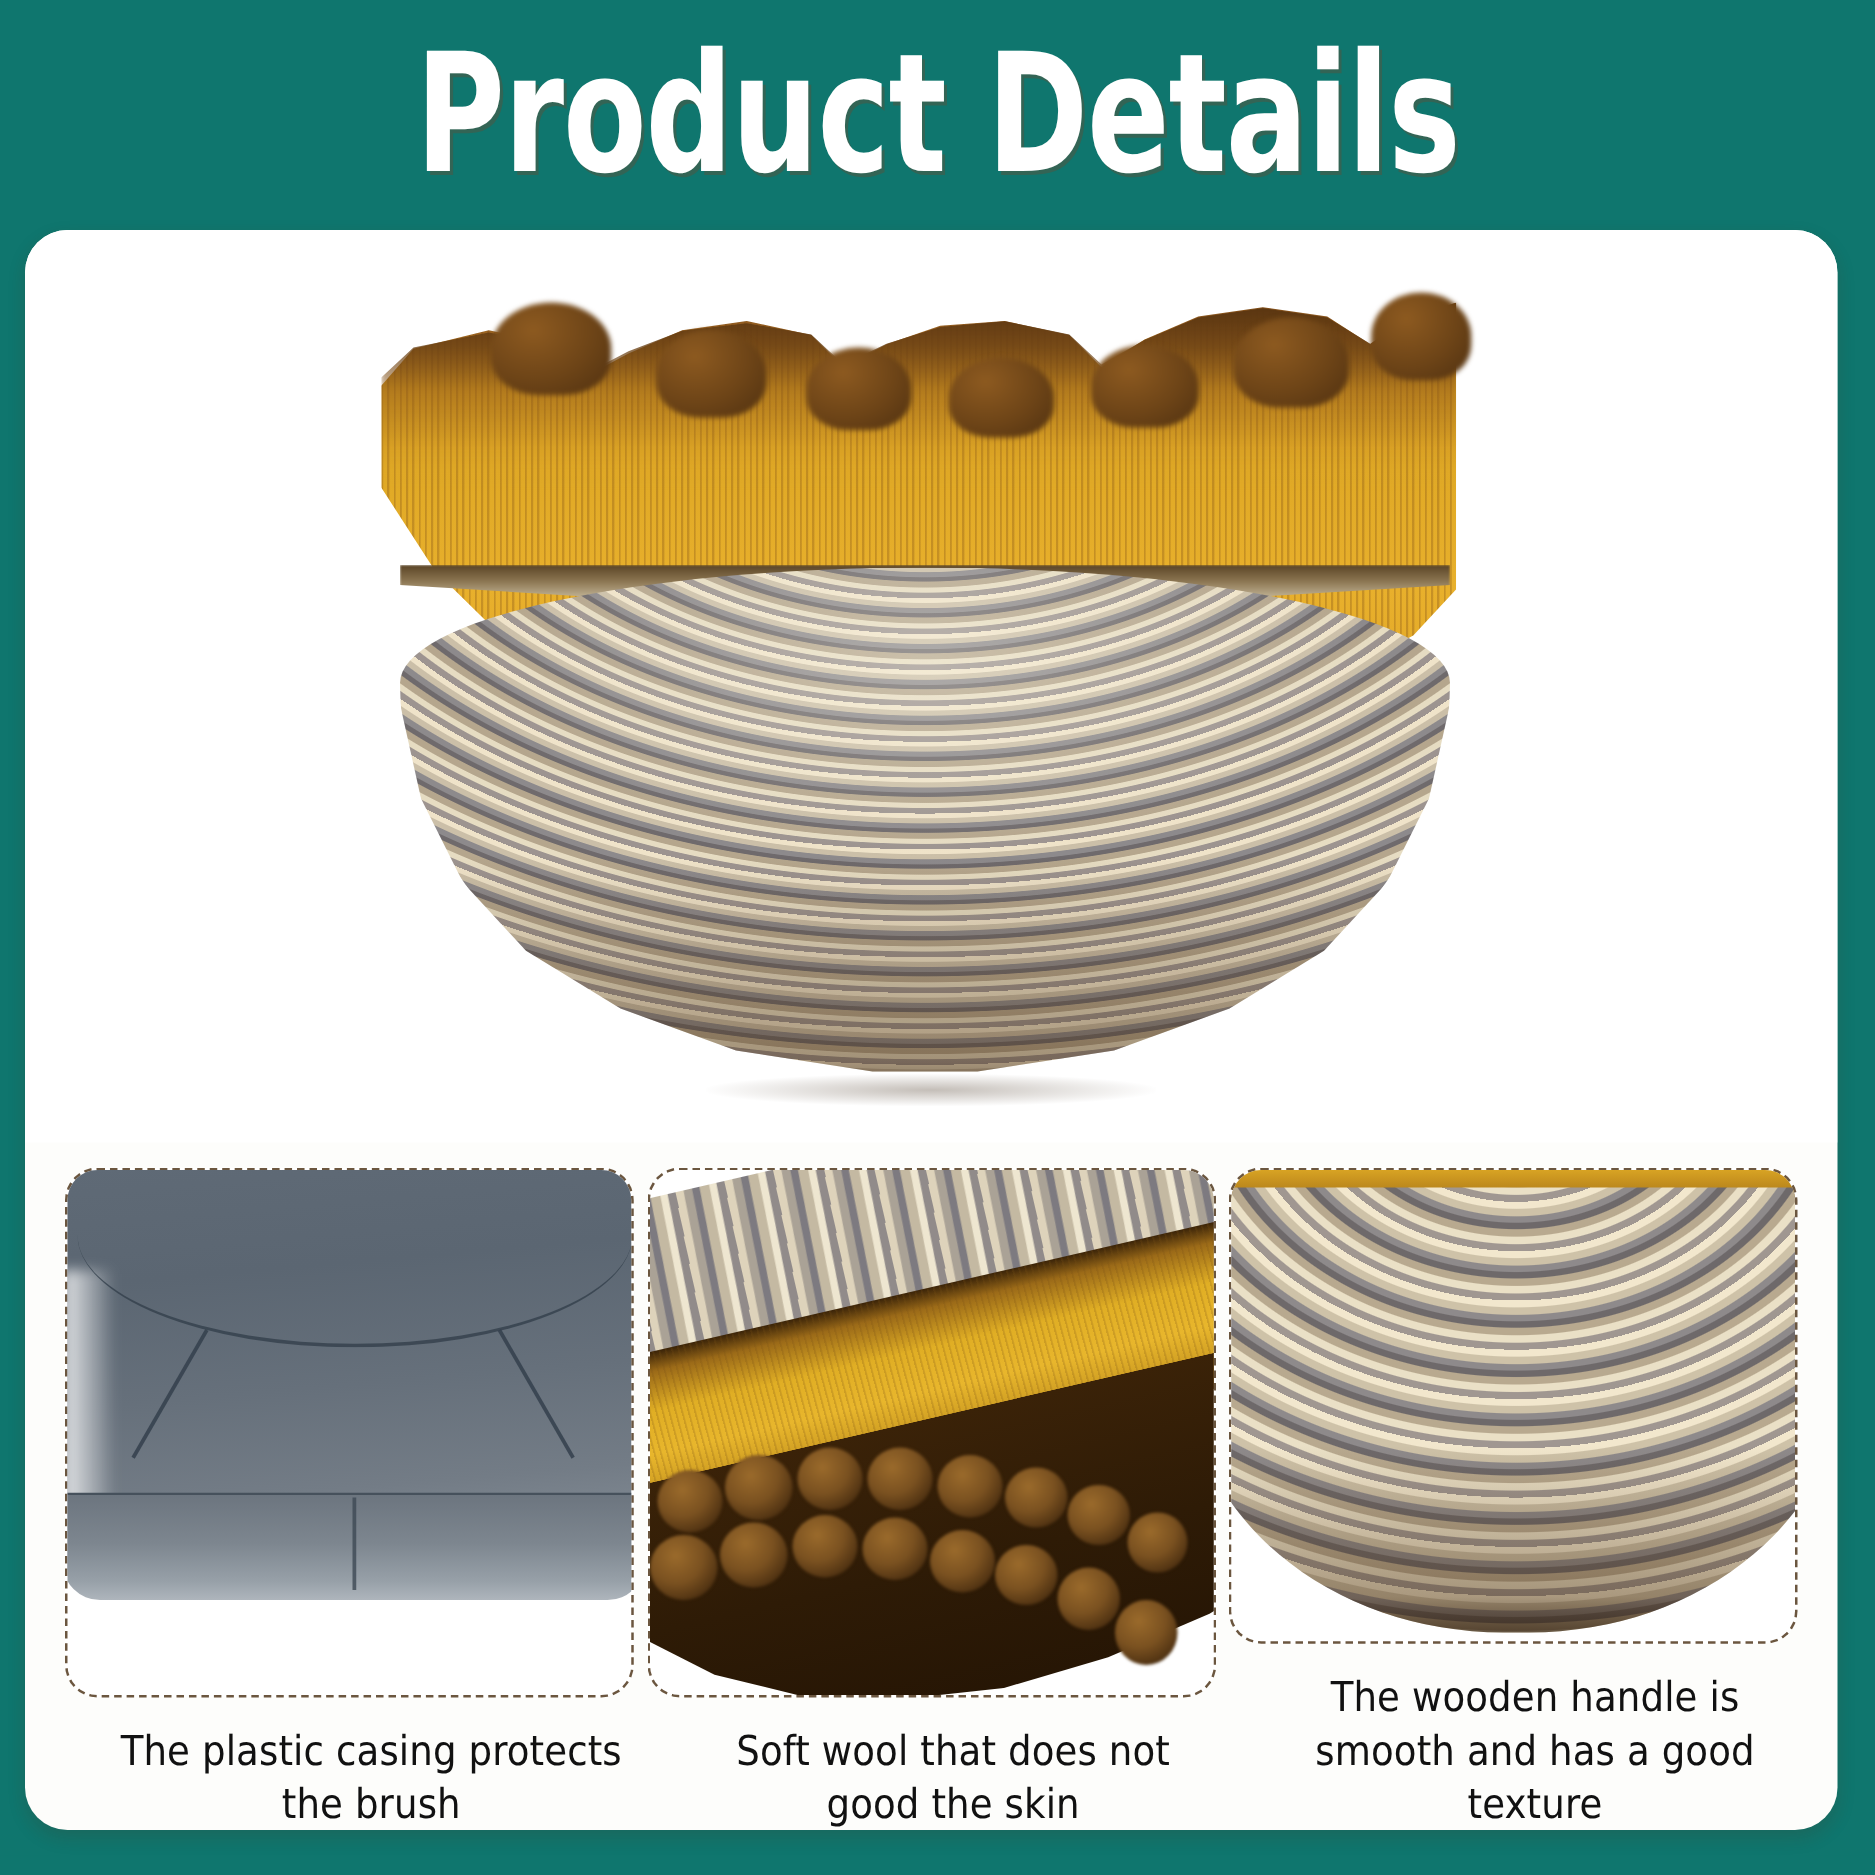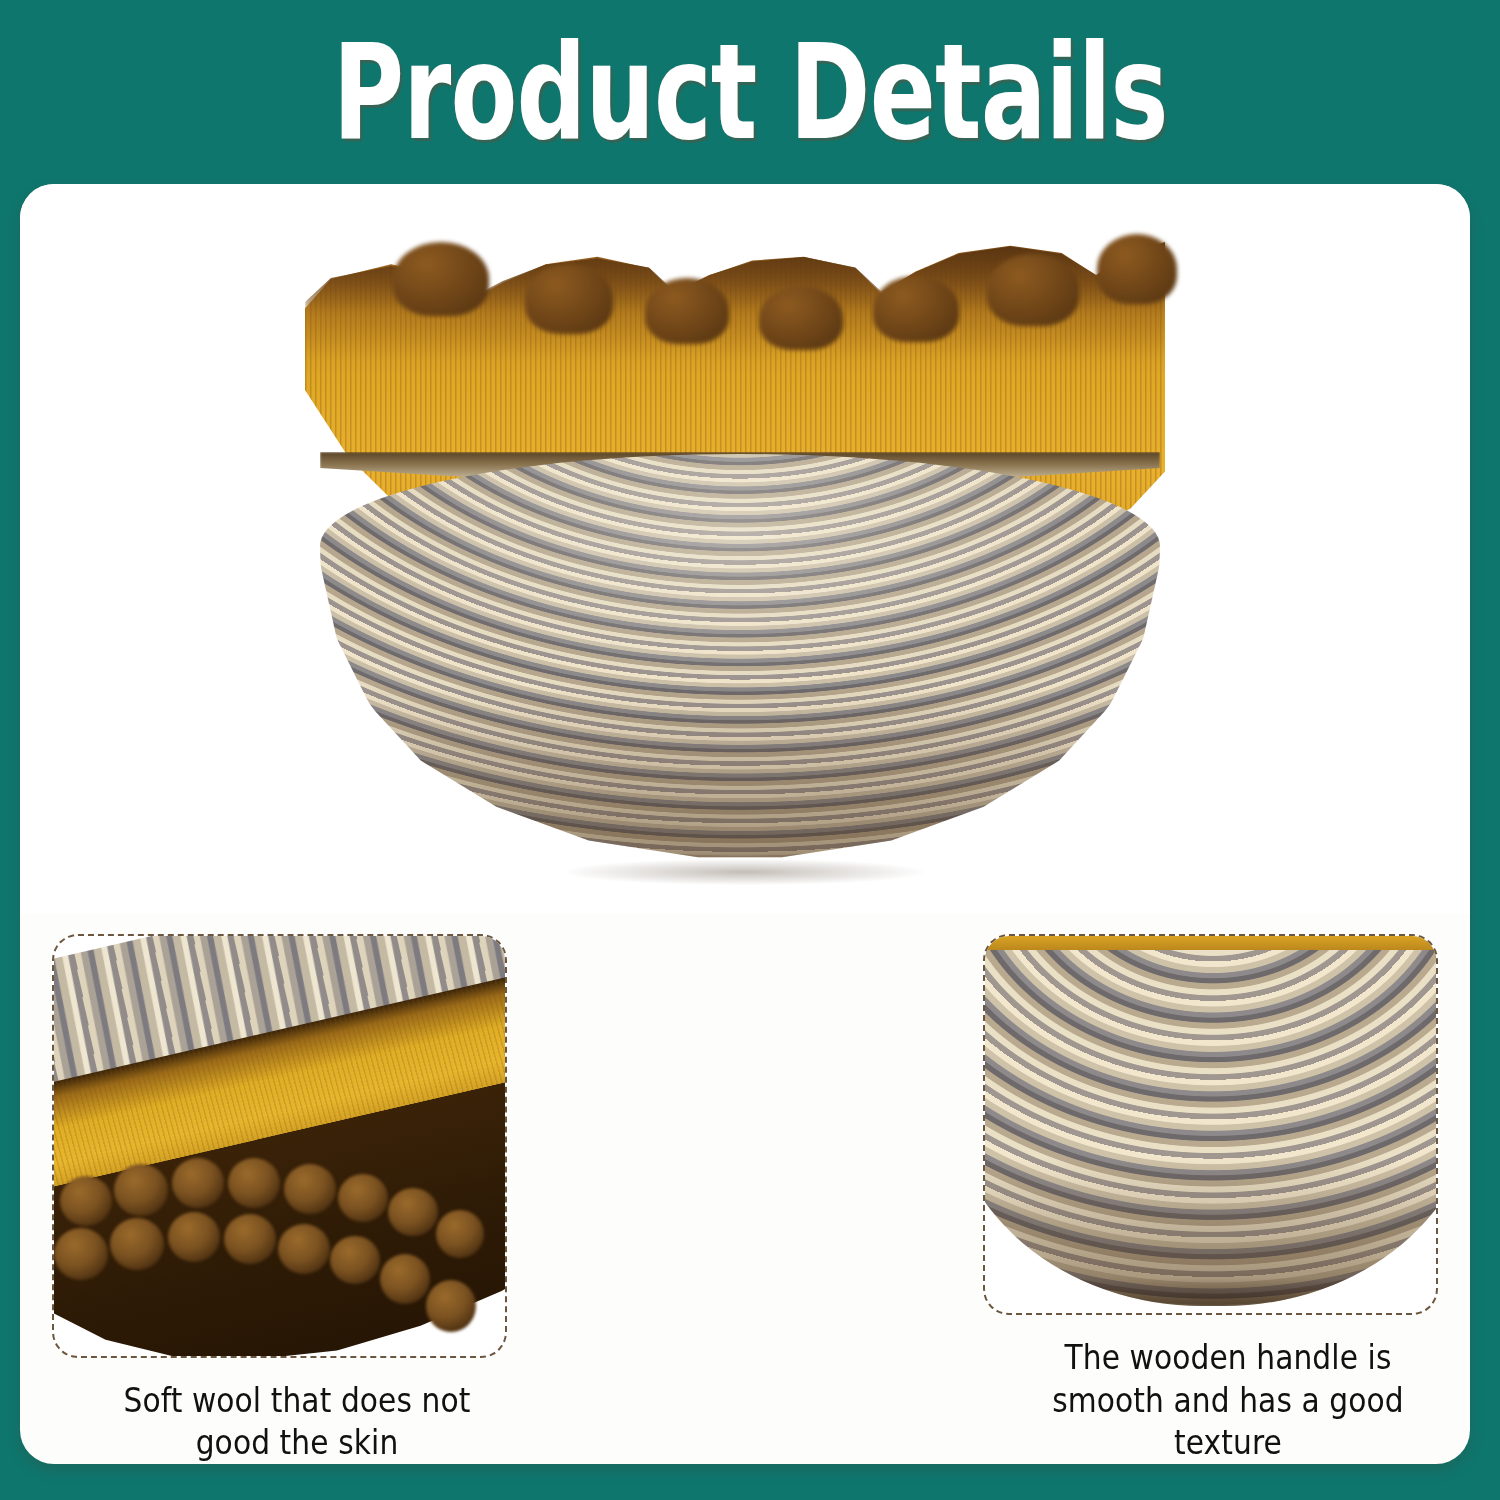--- a/index.html
+++ b/index.html
@@ -360,20 +360,34 @@
 
         <div class="handle-lip"></div>
         <div class="handle"></div>
         <div class="handle-shade"></div>
         <div class="hero-shadow"></div>
       </div>
     </div>
 
     <div class="thumb-row">
 
+      <div class="thumb-col">
+        <div class="thumb-frame">
+          <div class="thumb-img">
+            <div class="plastic"></div>
+            <div class="plastic-hi"></div>
+            <div class="seam-arc"></div>
+            <div class="seam-v1"></div>
+            <div class="seam-v2"></div>
+            <div class="plastic-base"></div>
+            <div class="plastic-base-seam"></div>
+          </div>
+        </div>
+        <div class="caption">The plastic casing protects the brush</div>
+      </div>
 
       <div class="thumb-col">
         <div class="thumb-frame">
           <div class="thumb-img">
             <div class="t2-wood"></div>
             <div class="t2-gold"></div>
             <div class="t2-dark"></div>
 
             <div class="tuft" style="left:6px;  top:240px; width:52px; height:50px;"></div>
             <div class="tuft" style="left:60px; top:228px; width:54px; height:52px;"></div>

